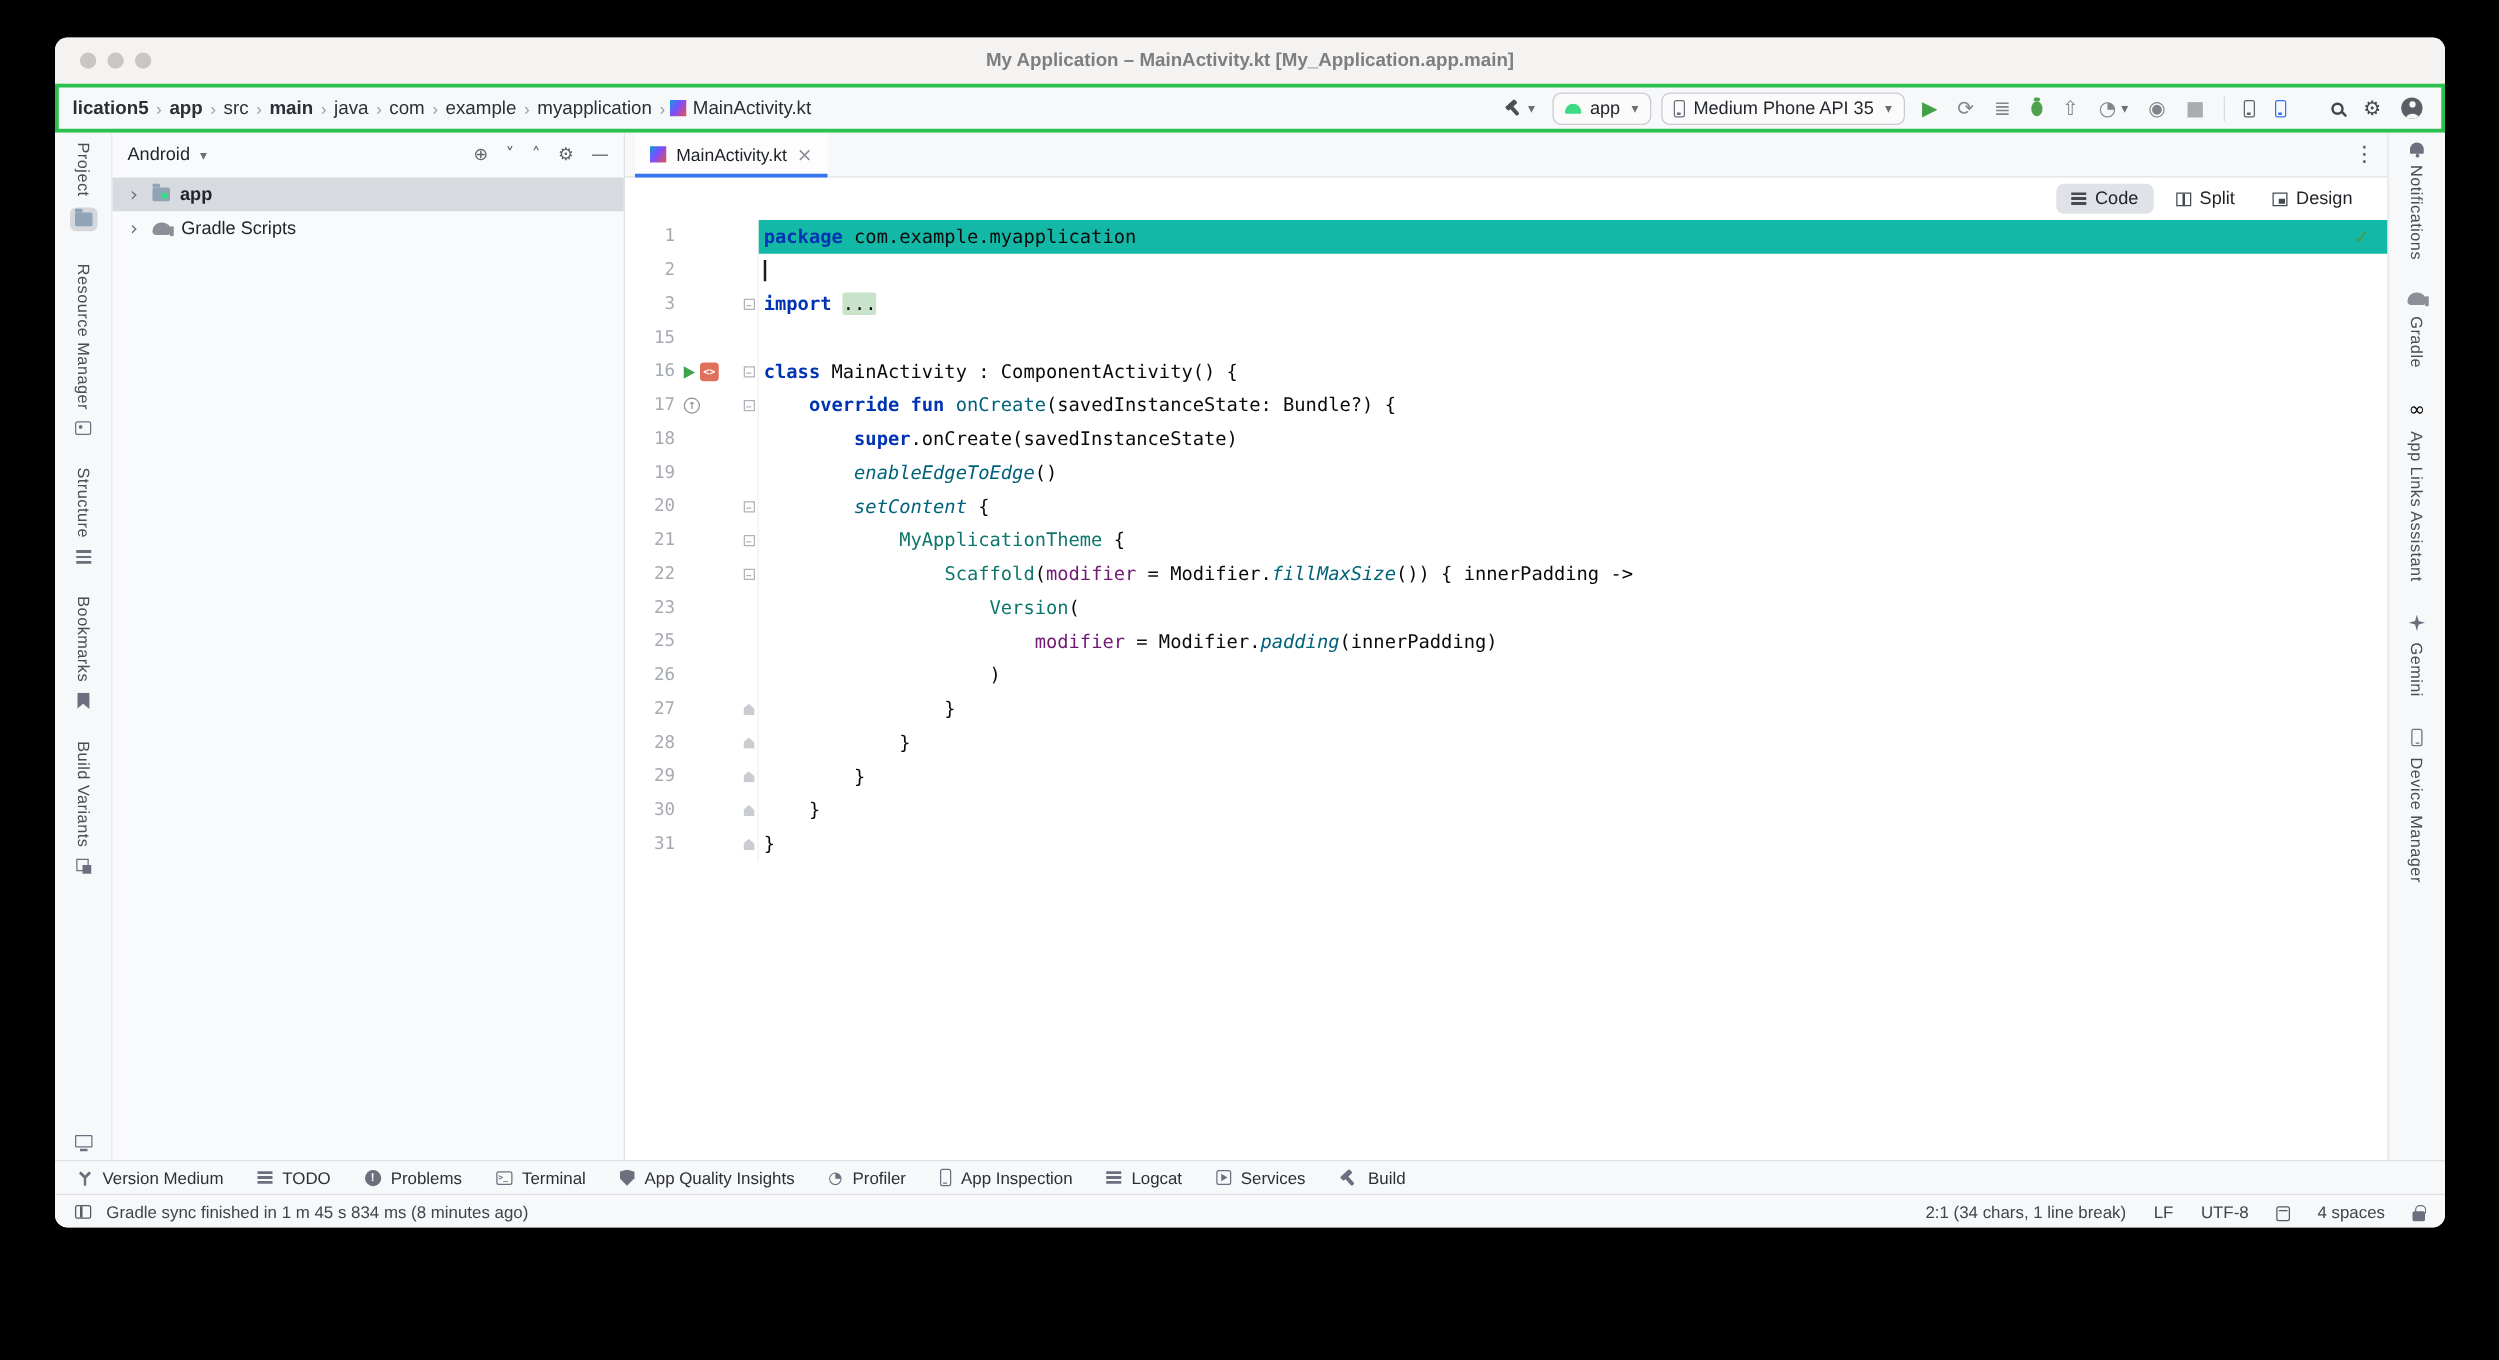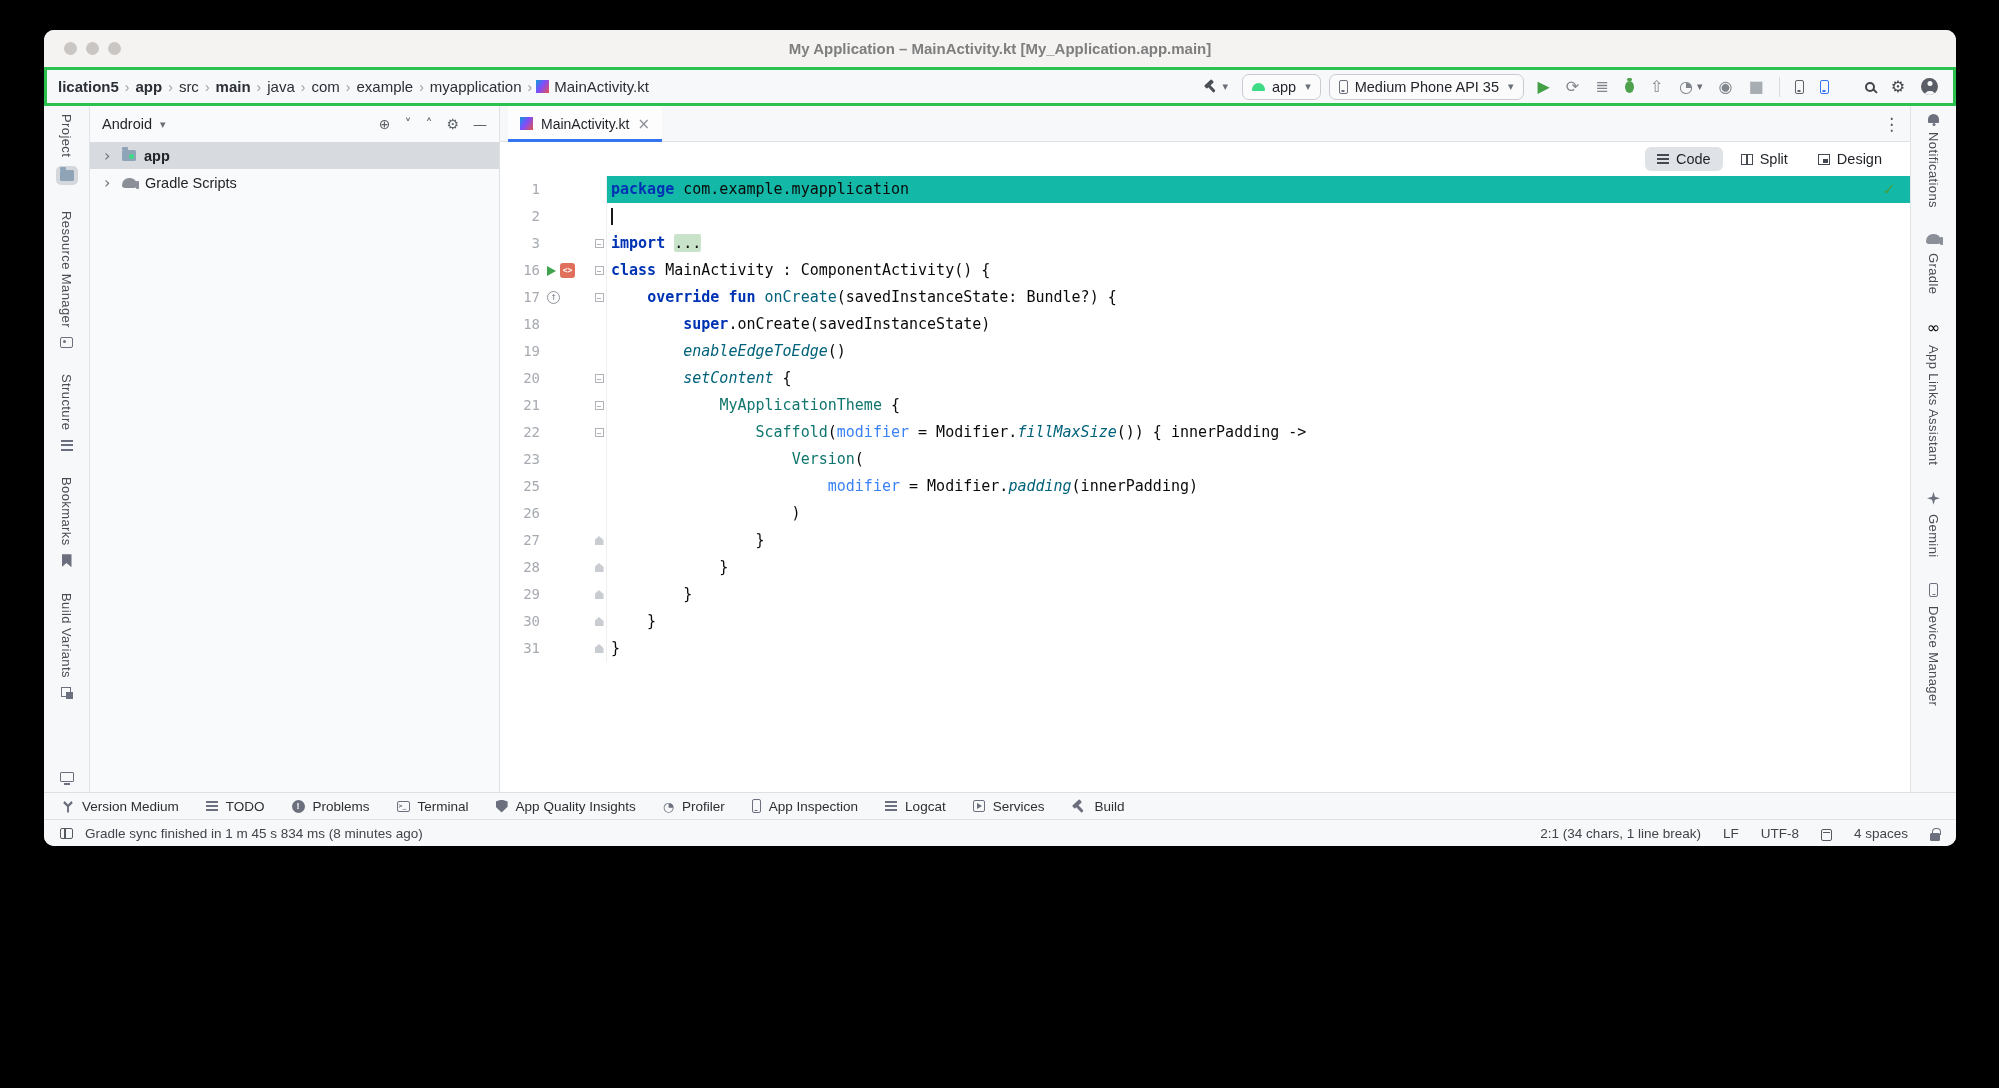--- a/index.html
+++ b/index.html
@@ -1,19 +1,19 @@
 <!DOCTYPE html>
 <html><head>
 <meta charset="utf-8">
 <style>
   * { margin:0; padding:0; box-sizing:border-box; }
   html,body { background:#000; }
   body { font-family:"Liberation Sans","DejaVu Sans",sans-serif; }
   .stage { position:relative; width:1999px; height:1088px; background:#000; overflow:hidden; }
-  .window { position:absolute; left:44px; top:30px; width:1912px; height:816px;
+  .window { position:absolute; left:44px; top:30px; width:1912px; height:952px;
             background:#fff; border-radius:10px; overflow:hidden; display:flex; flex-direction:column; }
 
   
   .titlebar { height:38px; background:#f4f3f2; border-bottom:1px solid #e2e1e0; position:relative;
               display:flex; align-items:center; justify-content:center; flex:none; }
   .traffic { position:absolute; left:20px; top:0; bottom:0; display:flex; align-items:center; gap:9px; }
   .tl { width:13px; height:13px; border-radius:50%; background:#c9c6c3; }
   .win-title { font-size:15px; font-weight:600; color:#7e7e7e; }
 
   
@@ -82,21 +82,21 @@
   .g-ico { width:52px; flex:none; display:flex; align-items:center; gap:4px; padding-left:7px; }
   .g-fold { width:15px; flex:none; display:flex; align-items:center; justify-content:center; border-right:1px solid #efefef; }
   .code-text { flex:1; white-space:pre; color:#0a0a0a; line-height:27px; padding-left:4px; }
   .code-text.sel { background:#14b8a6; }
   .caret { display:inline-block; width:2px; height:17px; background:#1a1a1a; vertical-align:middle; }
   .tk-kw { color:#0033b3; font-weight:bold; }
   .tk-pl { color:#0a0a0a; }
   .tk-fn { color:#00627a; }
   .tk-fni { color:#00627a; font-style:italic; }
   .tk-cmp { color:#0f766e; }
-  .tk-arg { color:#3b82f6; }
+  .tk-arg { color:#701a75; }
   .tk-str { color:#067d17; }
   .tk-fold { background:#c8e3c9; border-radius:2px; }
 
   
   .bottombar { height:27px; background:#f7f8fa; border-top:1px solid #dfe0e2; display:flex; align-items:center;
                gap:27px; padding:0 18px; font-size:13.5px; color:#2c2f33; flex:none; }
   .bb-item { display:flex; align-items:center; gap:8px; color:#2c2f33; }
   .bb-item .glyph { font-size:13px; color:#6c707e; }
   .statusbar { height:27px; background:#f7f8fa; border-top:1px solid #dfe0e2; display:flex; align-items:center;
                padding:0 16px; font-size:13.5px; color:#41444a; gap:12px; flex:none; }
@@ -366,20 +366,26 @@
               </div>
               <div class="code-row">
                 <span class="g-num">3</span>
                 <span class="g-ico"></span>
                 <span class="g-fold">
                   <span class="fold-s"></span>
                 </span>
                 <span class="code-text"><span class="tk-kw">import</span><span class="tk-pl"> </span><span class="tk-fold">...</span></span>
               </div>
               <div class="code-row">
+                <span class="g-num">15</span>
+                <span class="g-ico"></span>
+                <span class="g-fold"></span>
+                <span class="code-text"></span>
+              </div>
+              <div class="code-row">
                 <span class="g-num">16</span>
                 <span class="g-ico">
                   <span class="runtri-i"></span>
                   <span class="compose-i">&lt;&gt;</span>
                 </span>
                 <span class="g-fold">
                   <span class="fold-s"></span>
                 </span>
                 <span class="code-text"><span class="tk-kw">class</span><span class="tk-pl"> MainActivity : ComponentActivity() {</span></span>
               </div>

